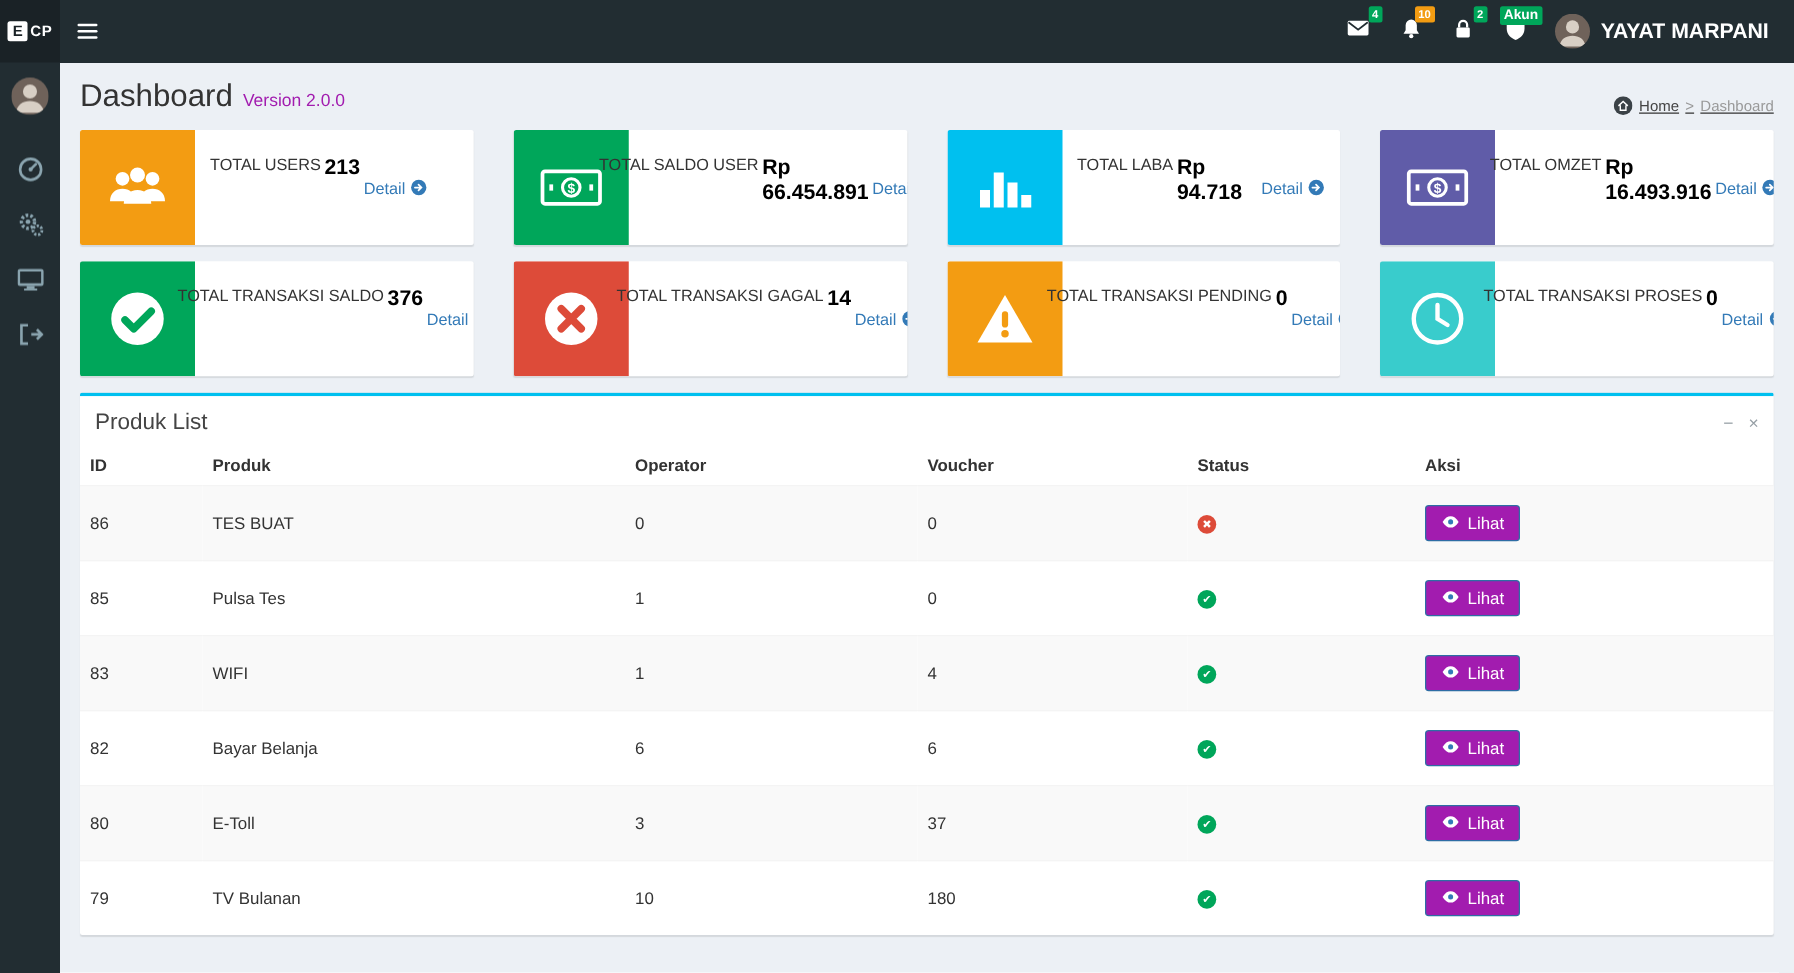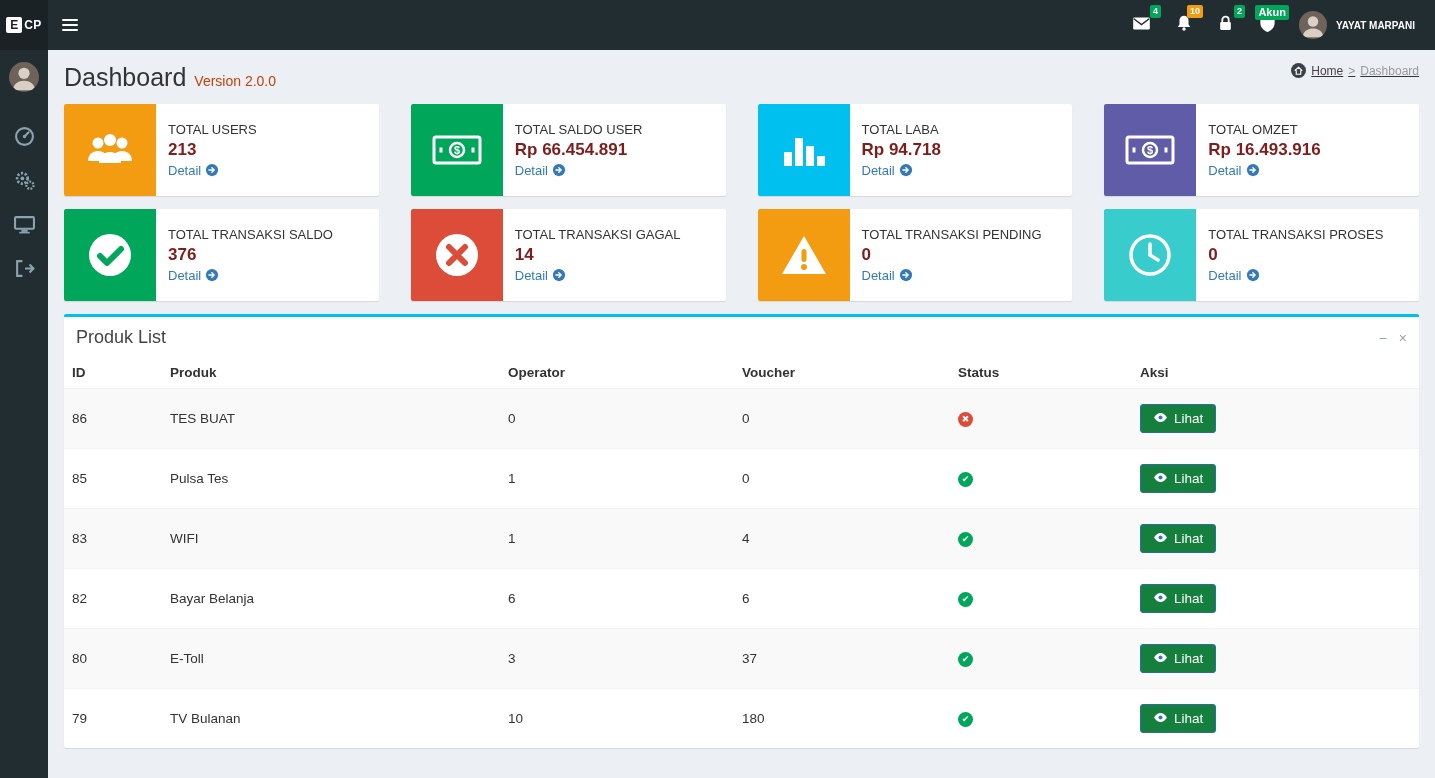--- a/index.html
+++ b/index.html
@@ -13,64 +13,64 @@
   .logo-rest { color:#fff; font-weight:bold; font-size:12px; letter-spacing:.5px; }
   .hamburger { width:44px; background:none; border:none; display:flex; flex-direction:column; align-items:center; justify-content:center; gap:3px; cursor:pointer; }
   .hamburger i { display:block; width:16px; height:2px; background:#fff; border-radius:1px; }
   .nav-right { margin-left:auto; display:flex; align-items:center; padding-right:10px; }
   .nav-icon-item { position:relative; width:42px; height:50px; display:flex; align-items:center; justify-content:center; cursor:pointer; text-decoration:none; }
   .nav-badge { position:absolute; top:5px; right:2px; color:#fff; font-size:9px; font-weight:bold; line-height:1; padding:2px 3px; border-radius:2px; }
   .bg-green { background:#00a65a; }
   .bg-orange { background:#f39c12; }
   .nav-user { display:flex; align-items:center; gap:9px; padding:0 10px; cursor:pointer; text-decoration:none; }
   .nav-avatar { width:28px; height:28px; border-radius:50%; overflow:hidden; flex:0 0 28px; }
-  .nav-username { color:#fff; font-size:10px; font-weight:bold; }
+  .nav-username { color:#fff; font-size:17px; font-weight:bold; }
 
   
   .sidebar { position:fixed; top:50px; left:0; width:48px; height:728px; background:#222d32; display:flex; flex-direction:column; align-items:center; padding-top:12px; z-index:10; }
   .sb-avatar { width:30px; height:30px; border-radius:50%; overflow:hidden; margin-bottom:24px; cursor:pointer; }
   .sb-item { width:48px; height:44px; display:flex; align-items:center; justify-content:center; cursor:pointer; }
 
   
   .content-wrapper { margin-left:48px; margin-top:50px; height:728px; overflow:hidden; }
-  .content-header { display:flex; justify-content:space-between; align-items:flex-start; padding:13px 16px 12px; }
+  .content-header { display:flex; justify-content:space-between; align-items:flex-end; padding:13px 16px 12px; }
   .page-title { font-size:25px; font-weight:500; color:#333; display:flex; align-items:baseline; gap:8px; }
-  .page-subtitle { font-size:14px; color:#c2410c; font-weight:400; }
+  .page-subtitle { font-size:14px; color:#a21caf; font-weight:400; }
   .breadcrumb { display:flex; align-items:center; gap:5px; font-size:12px;text-decoration:underline; }
   .breadcrumb a { color:#444; text-decoration:none; cursor:pointer; }
   .bc-sep, .bc-current { color:#999; }
 
   
   .info-grid { display:grid; grid-template-columns:repeat(4,1fr); gap:13px 32px; padding:0 16px; }
   .info-box { background:#fff; border-radius:2px; box-shadow:0 1px 1px rgba(0,0,0,.1); display:flex; height:92px; overflow:hidden; }
   .ib-icon { flex:0 0 92px; display:flex; align-items:center; justify-content:center; }
-  .ib-content { padding:10px 12px; display:flex; flex-direction:column; justify-content:center; gap:3px; min-width:0; }
+  .ib-content { padding:20px 12px; display:flex; flex-direction:row; justify-content:center; gap:3px; min-width:0; }
   .ib-label { font-size:13px; color:#333; white-space:nowrap; }
-  .ib-value { font-size:17px; font-weight:bold; color:#7f1d1d; }
+  .ib-value { font-size:17px; font-weight:bold; color:#000000; }
   .ib-link { font-size:13px; color:#337ab7; text-decoration:none; display:inline-flex; align-items:center; gap:4px; cursor:pointer; }
 
   
   .box { background:#fff; margin:13px 16px 0; border-top:3px solid #00c0ef; border-radius:2px; box-shadow:0 1px 1px rgba(0,0,0,.1); }
   .box-header { display:flex; align-items:center; justify-content:space-between; padding:10px 12px 9px; }
   .box-title { font-size:18px; font-weight:400; color:#444; }
   .box-tools { display:flex; gap:12px; }
   .tool-btn { background:none; border:none; color:#97a0a6; font-size:14px; line-height:1; cursor:pointer; }
 
   table { width:100%; border-collapse:collapse; font-size:13.5px; color:#333; table-layout:fixed; }
   thead th { text-align:left; padding:8px; font-weight:bold; border-bottom:1px solid #f4f4f4; }
   tbody td { padding:15px 8px; border-top:1px solid #f4f4f4; vertical-align:middle;margin-left:40px; }
   tbody tr:nth-child(odd) { background:#f9f9f9; }
 
   .status-icon { display:inline-flex; width:15px; height:15px; border-radius:50%; color:#fff; font-size:9px; align-items:center; justify-content:center; }
   .status-icon[data-status="ok"] { background:#00a65a; }
   .status-icon[data-status="ok"]::before { content:"✔"; }
   .status-icon[data-status="error"] { background:#dd4b39; }
   .status-icon[data-status="error"]::before { content:"✖"; }
 
-  .btn-lihat { display:inline-flex; align-items:center; gap:6px; background:#15803d; border:1px solid #2e6da4; color:#fff; padding:6px 12px; border-radius:3px; font-size:13.5px; cursor:pointer; font-family:inherit; }
+  .btn-lihat { display:inline-flex; align-items:center; gap:6px; background:#a21caf; border:1px solid #2e6da4; color:#fff; padding:6px 12px; border-radius:3px; font-size:13.5px; cursor:pointer; font-family:inherit; }
 </style>
 </head>
 <body>
 
 <header class="navbar">
   <div class="logo">
     <span class="logo-mark">E</span>
     <span class="logo-rest">CP</span>
   </div>
   <button class="hamburger">

